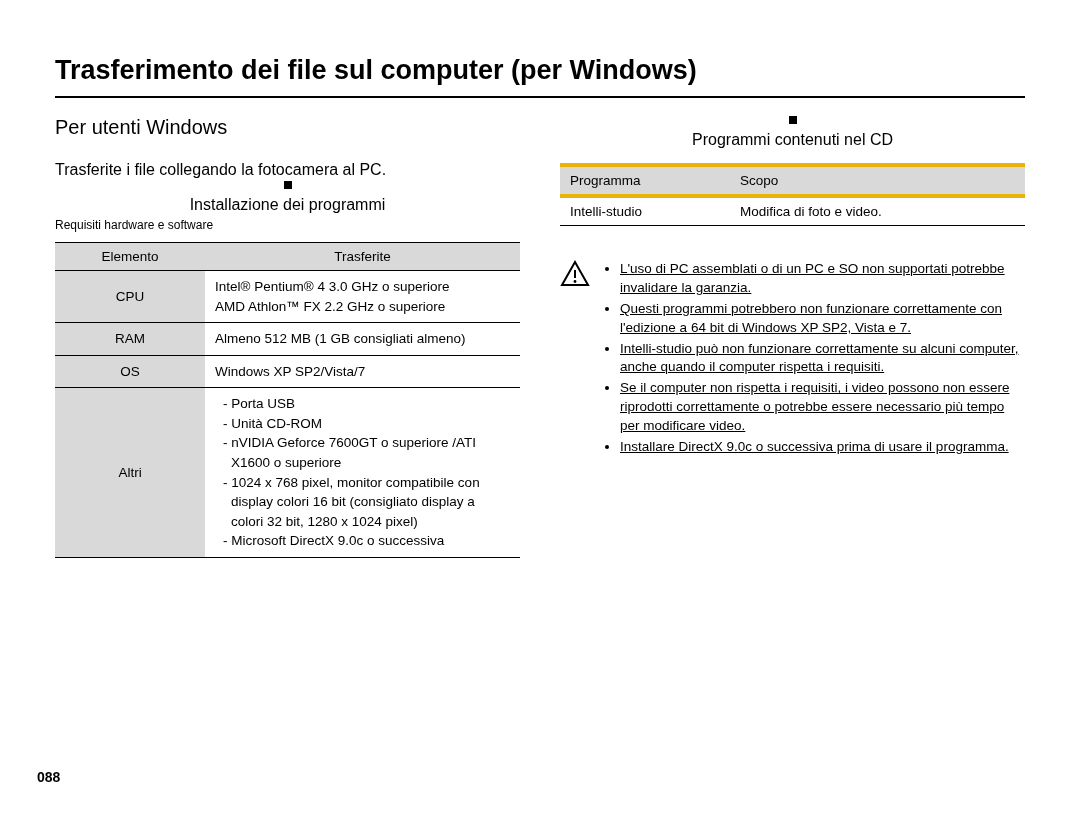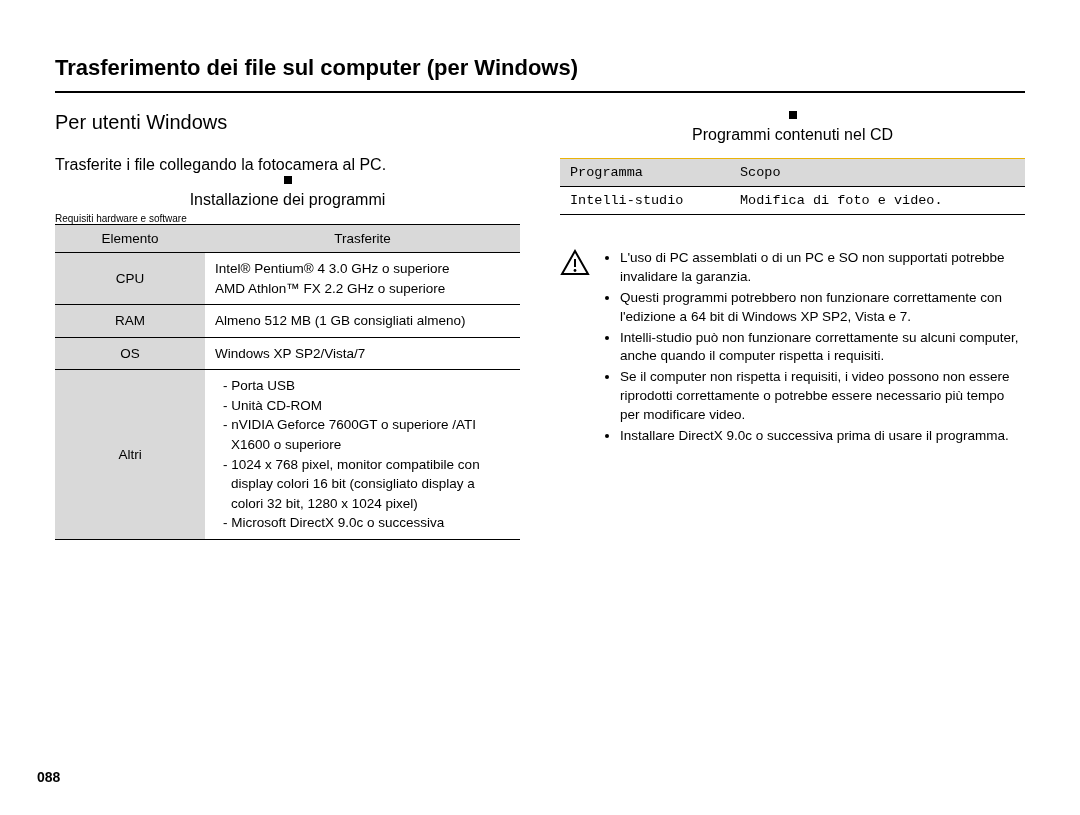--- a/index.html
+++ b/index.html
@@ -12,21 +12,21 @@
     color: #000;
   }
   .page {
     box-sizing: border-box;
     padding: 55px 55px 40px 55px;
     width: 100%;
     height: 100%;
     position: relative;
   }
   .title {
-    font-size: 22px;
+    font-size: 27px;
     font-weight: bold;
     padding-bottom: 10px;
     border-bottom: 2px solid #000;
     margin-bottom: 18px;
   }
   .columns {
     display: flex;
     gap: 40px;
     justify-content: center;
   }
@@ -51,22 +51,23 @@
     gap: 7px;
     flex-direction: column;
   }
   .sq {
     display: inline-block;
     width: 8px;
     height: 8px;
     background: #000;
   }
   .subline {
-    font-size: 10px;
+    font-size: 12px;
     margin-left: 0;
+    margin-bottom: 10px;
   }
 
   table.spec {
     border-collapse: collapse;
     width: 100%;
     font-size: 13.5px;
   }
   table.spec th, table.spec td {
     text-align: left;
     padding: 6px 10px;
@@ -110,38 +111,38 @@
     width: 100%;
     font-size: 13.5px;
     margin-top: 14px;
     margin-bottom: 34px;
   }
   table.prog th, table.prog td {
     text-align: left;
     padding: 6px 10px;
   }
   table.prog tr {
-    border-top: 1px solid #eab308;
-    font-family: Liberation Mono, monospace;
+    border-top: 4px solid #eab308;
   }
   table.prog tr:last-child {
     border-bottom: 1px solid #000;
   }
   table.prog thead th {
     background: #d9d9d9;
     font-weight: normal;
   }
   table.prog th.col1 {
     width: 150px;
   }
 
   .warnbox {
     display: flex;
     gap: 14px;
     font-size: 13.5px;
+    text-decoration: underline;
   }
   .warn-icon-wrap {
     flex: 0 0 32px;
     display: flex;
     align-items: flex-start;
   }
   .warn-list {
     margin: 0;
     padding: 0 0 0 14px;
     list-style: disc;

